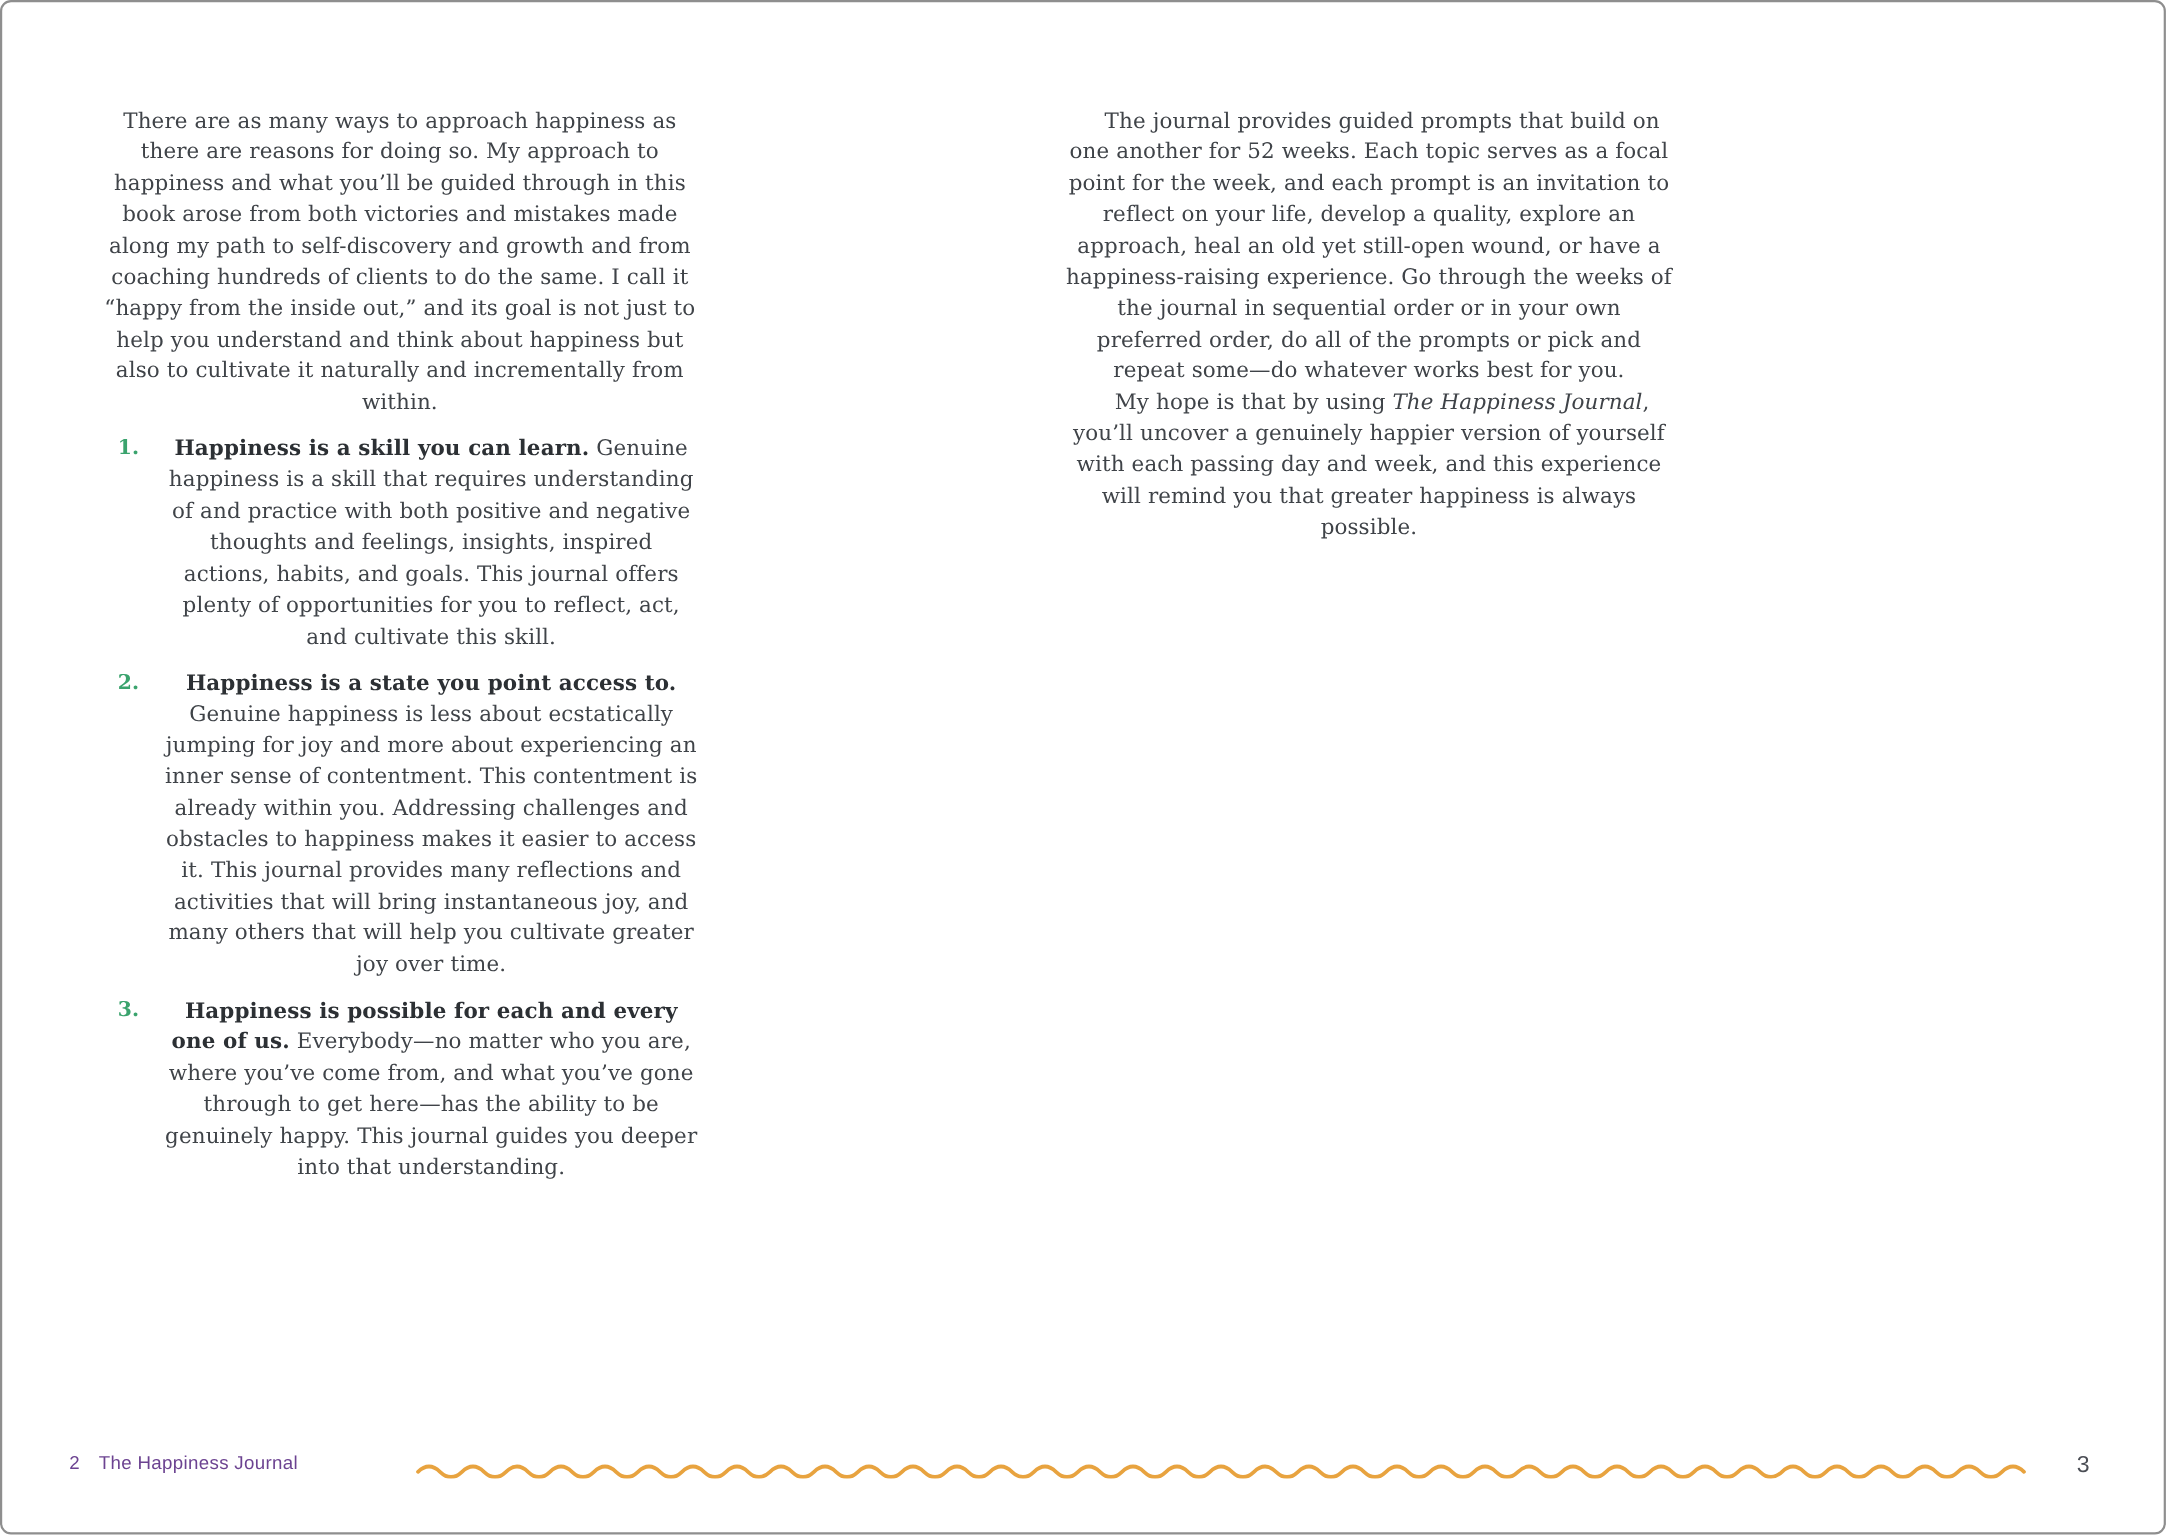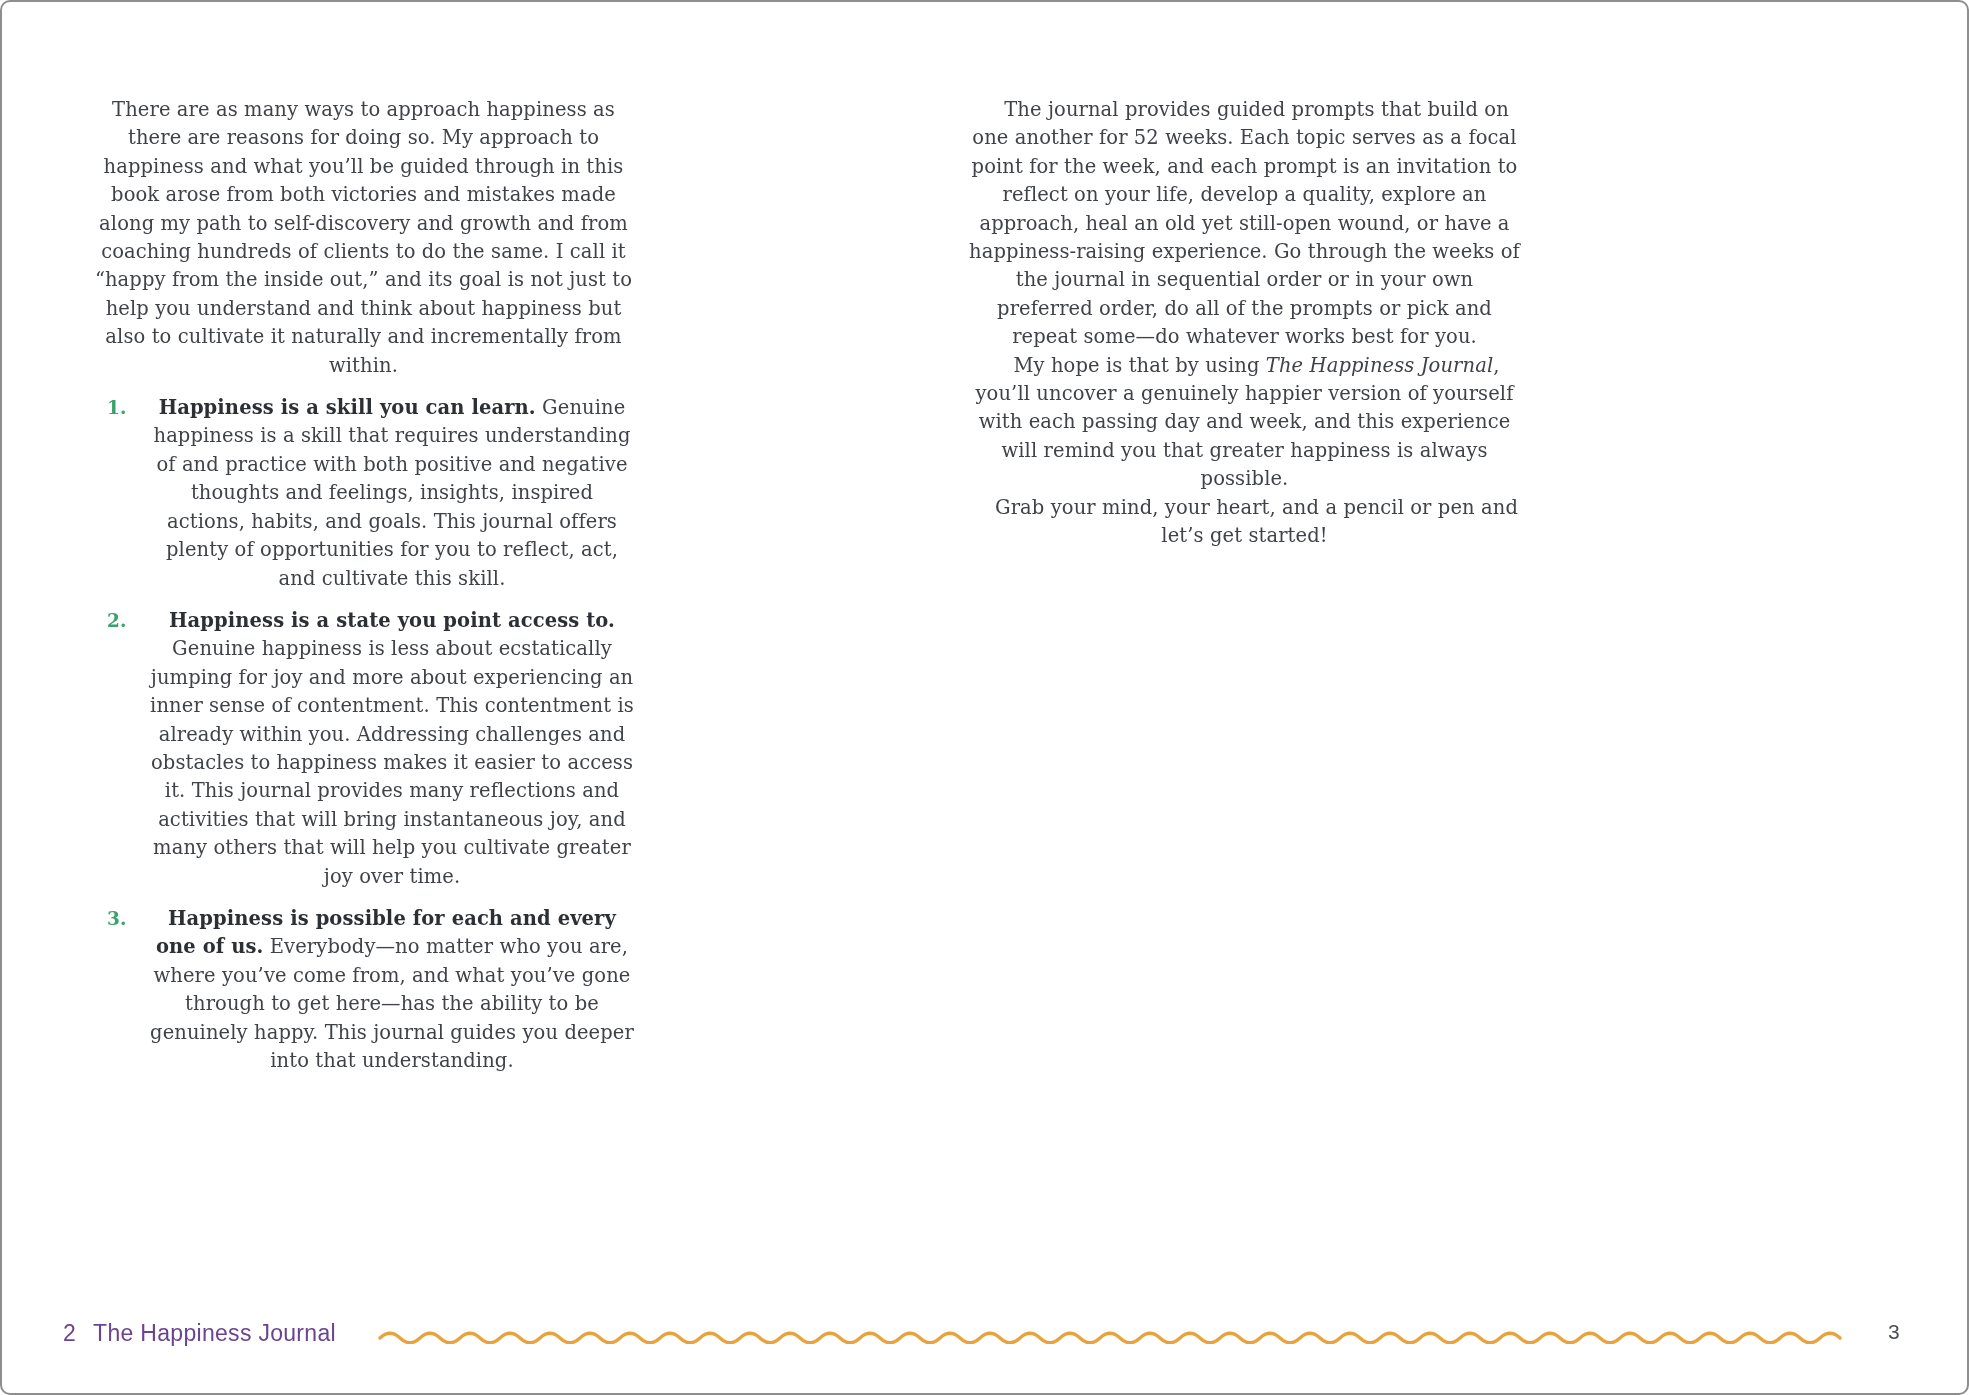--- a/index.html
+++ b/index.html
@@ -34,21 +34,21 @@
   ol.principles{list-style:none;margin:14px 0 0 0;padding:0;}
   ol.principles li{position:relative;padding-left:57px;margin-top:14px;}
   .num{
     position:absolute;left:14px;top:0;
     color:var(--accent-green);font-weight:bold;font-size:18.5px;
   }
   .lead{font-weight:bold;color:var(--bold-text);}
   .book-title-italic{font-style:italic;}
   .footer-left{
     position:absolute;left:63px;top:1320px;
-    font-family:"Liberation Sans",sans-serif;font-size:23px;
+    font-family:"Liberation Sans",sans-serif;font-size:17px;
     color:var(--accent-purple);letter-spacing:0.3px;
   }
   .footer-left .pn{display:inline-block;margin-right:17px;}
   .wave-wrap{position:absolute;left:378px;top:1328px;width:1476px;height:16px;}
   .wave-wrap svg{display:block;}
   .footer-right{
     position:absolute;left:1888px;top:1320px;
     font-family:"Liberation Sans",sans-serif;font-size:21px;
     color:var(--pn-right);
   }
@@ -75,21 +75,20 @@
       <span class="num">3.</span>
       <span class="lead">Happiness is possible for each and every one of us.</span>
       <span>Everybody—no matter who you are, where you’ve come from, and what you’ve gone through to get here—has the ability to be genuinely happy. This journal guides you deeper into that understanding.</span>
     </li>
   </ol>
 </div>
 
 <div class="col right-col">
   <p class="indent">The journal provides guided prompts that build on one another for 52 weeks. Each topic serves as a focal point for the week, and each prompt is an invitation to reflect on your life, develop a quality, explore an approach, heal an old yet still-open wound, or have a happiness-raising experience. Go through the weeks of the journal in sequential order or in your own preferred order, do all of the prompts or pick and repeat some—do whatever works best for you.</p>
   <p class="indent"><span>My hope is that by using </span><em class="book-title-italic">The Happiness Journal</em><span>, you’ll uncover a genuinely happier version of yourself with each passing day and week, and this experience will remind you that greater happiness is always possible.</span></p>
-  <p class="indent">Grab your mind, your heart, and a pencil or pen and let’s get started!</p>
 </div>
 
 <div class="footer-left">
   <span class="pn">2</span><span>The Happiness Journal</span>
 </div>
 
 <div class="wave-wrap">
   <svg width="1476" height="16" viewBox="0 0 1476 16" xmlns="http://www.w3.org/2000/svg">
     <path id="wave-path" fill="none" stroke-width="3.4" stroke-linecap="round" d="M2,10 q10,-9.5 20,0 t20,0 t20,0 t20,0 t20,0 t20,0 t20,0 t20,0 t20,0 t20,0 t20,0 t20,0 t20,0 t20,0 t20,0 t20,0 t20,0 t20,0 t20,0 t20,0 t20,0 t20,0 t20,0 t20,0 t20,0 t20,0 t20,0 t20,0 t20,0 t20,0 t20,0 t20,0 t20,0 t20,0 t20,0 t20,0 t20,0 t20,0 t20,0 t20,0 t20,0 t20,0 t20,0 t20,0 t20,0 t20,0 t20,0 t20,0 t20,0 t20,0 t20,0 t20,0 t20,0 t20,0 t20,0 t20,0 t20,0 t20,0 t20,0 t20,0 t20,0 t20,0 t20,0 t20,0 t20,0 t20,0 t20,0 t20,0 t20,0 t20,0 t20,0 t20,0 t20,0" stroke="#e8a33f"></path>
   </svg>

